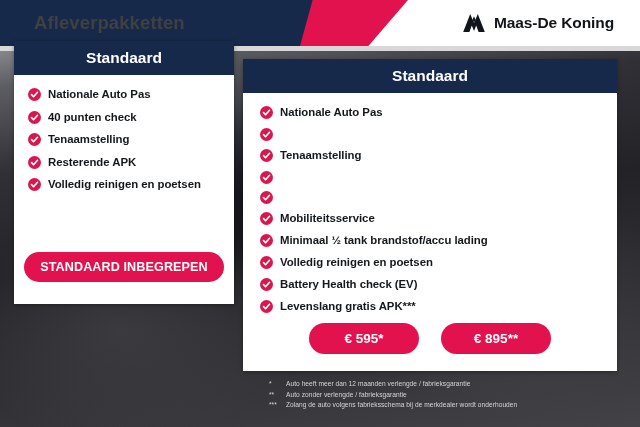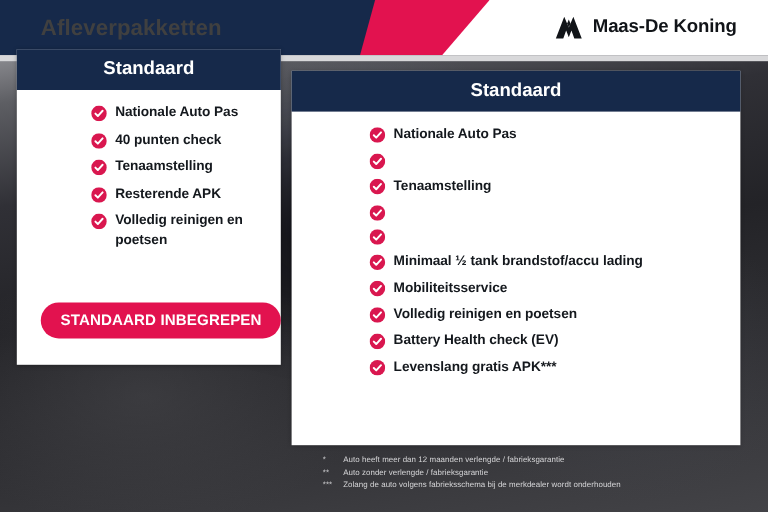--- a/index.html
+++ b/index.html
@@ -119,21 +119,20 @@
   .feature-list {
     list-style: none;
     padding: 12px 0 0 0;
   }
   .feature {
     display: flex;
     align-items: flex-start;
     gap: 7px;
     padding: 0 10px 0 14px;
     margin-bottom: 7px;
-    margin-left: 48px;
   }
   .card-approved .feature { padding-left: 17px; margin-bottom: 6.5px; }
 
   .check {
     flex: 0 0 auto;
     width: 13px; height: 13px;
     margin-top: 1px;
   }
   .feature-label {
     font-size: 11.4px;
@@ -142,21 +141,21 @@
     line-height: 1.36;
     letter-spacing: -0.05px;
   }
 
   
   .std-btn-wrap {
     position: absolute;
     left: 0; right: 0;
     bottom: 22px;
     display: flex;
-    justify-content: flex-end;
+    justify-content: center;
   }
   .std-btn {
     background: #e2124f;
     color: #ffffff;
     border: none;
     border-radius: 18px;
     padding: 8px 16px;
     font-family: "Liberation Sans", sans-serif;
     font-size: 12.6px;
     font-weight: bold;
@@ -312,52 +311,56 @@
         <svg class="check" viewBox="0 0 16 16">
           <circle cx="8" cy="8" r="8" fill="#d9174f"></circle>
           <path d="M4.3 8.2 L6.8 10.7 L11.7 5.3" stroke="#ffffff" stroke-width="2" fill="none" stroke-linecap="round" stroke-linejoin="round"></path>
         </svg>
       </li>
       <li class="feature">
         <svg class="check" viewBox="0 0 16 16">
           <circle cx="8" cy="8" r="8" fill="#d9174f"></circle>
           <path d="M4.3 8.2 L6.8 10.7 L11.7 5.3" stroke="#ffffff" stroke-width="2" fill="none" stroke-linecap="round" stroke-linejoin="round"></path>
         </svg>
+        <span class="feature-label">Mobiliteitsservice</span>
+      </li>
+      <li class="feature">
+        <svg class="check" viewBox="0 0 16 16">
+          <circle cx="8" cy="8" r="8" fill="#d9174f"></circle>
+          <path d="M4.3 8.2 L6.8 10.7 L11.7 5.3" stroke="#ffffff" stroke-width="2" fill="none" stroke-linecap="round" stroke-linejoin="round"></path>
+        </svg>
         <span class="feature-label">Minimaal ½ tank brandstof/accu lading</span>
       </li>
       <li class="feature">
         <svg class="check" viewBox="0 0 16 16">
           <circle cx="8" cy="8" r="8" fill="#d9174f"></circle>
           <path d="M4.3 8.2 L6.8 10.7 L11.7 5.3" stroke="#ffffff" stroke-width="2" fill="none" stroke-linecap="round" stroke-linejoin="round"></path>
         </svg>
-        <span class="feature-label">Mobiliteitsservice</span>
-      </li>
-      <li class="feature">
-        <svg class="check" viewBox="0 0 16 16">
-          <circle cx="8" cy="8" r="8" fill="#d9174f"></circle>
-          <path d="M4.3 8.2 L6.8 10.7 L11.7 5.3" stroke="#ffffff" stroke-width="2" fill="none" stroke-linecap="round" stroke-linejoin="round"></path>
-        </svg>
         <span class="feature-label">Volledig reinigen en poetsen</span>
       </li>
       <li class="feature">
         <svg class="check" viewBox="0 0 16 16">
           <circle cx="8" cy="8" r="8" fill="#d9174f"></circle>
           <path d="M4.3 8.2 L6.8 10.7 L11.7 5.3" stroke="#ffffff" stroke-width="2" fill="none" stroke-linecap="round" stroke-linejoin="round"></path>
         </svg>
         <span class="feature-label">Battery Health check (EV)</span>
       </li>
       <li class="feature">
         <svg class="check" viewBox="0 0 16 16">
           <circle cx="8" cy="8" r="8" fill="#d9174f"></circle>
           <path d="M4.3 8.2 L6.8 10.7 L11.7 5.3" stroke="#ffffff" stroke-width="2" fill="none" stroke-linecap="round" stroke-linejoin="round"></path>
         </svg>
         <span class="feature-label">Levenslang gratis APK***</span>
       </li>
     </ul>
 
+    <div class="price-row">
+      <button class="price-btn">€ 595*</button>
+      <button class="price-btn">€ 895**</button>
+    </div>
   </div>
 
   <div class="footnotes">
     <div class="footnote">
       <span class="fn-mark">*</span>
       <span>Auto heeft meer dan 12 maanden verlengde / fabrieksgarantie</span>
     </div>
     <div class="footnote">
       <span class="fn-mark">**</span>
       <span>Auto zonder verlengde / fabrieksgarantie</span>

